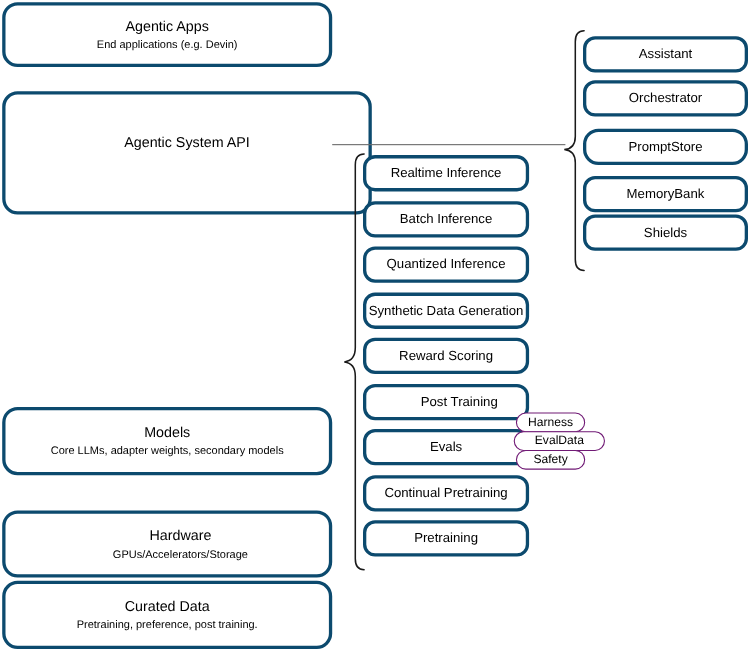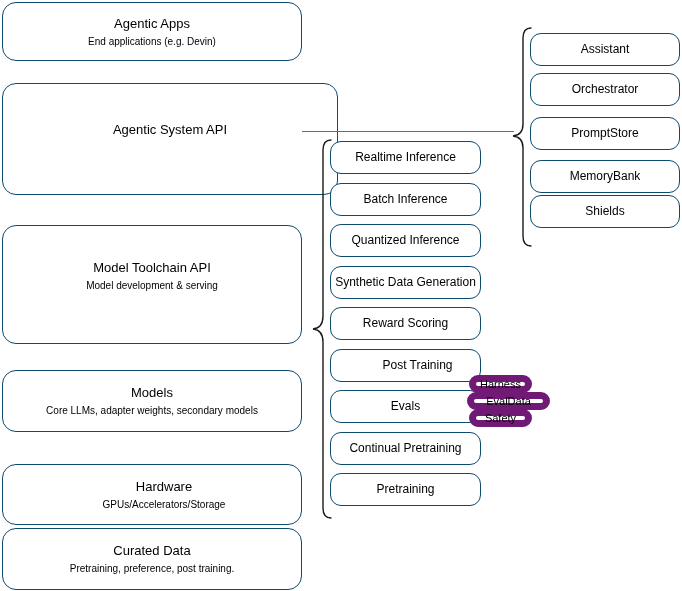--- a/index.html
+++ b/index.html
@@ -14,21 +14,21 @@
   #canvas {
     position: relative;
     width: 682px;
     height: 591px;
     background: #ffffff;
     overflow: hidden;
   }
   .box {
     position: absolute;
     box-sizing: border-box;
-    border: 1px solid #0c4a6e;
+    border: 3px solid #0c4a6e;
     border-radius: 12px;
     background: #ffffff;
     display: flex;
     flex-direction: column;
     align-items: center;
     justify-content: center;
     text-align: center;
   }
   .layer-box {
     border-radius: 14px;
@@ -45,21 +45,21 @@
     margin-top: 3px;
   }
   .mid-box, .right-box {
     border-radius: 11px;
     font-size: 12px;
     line-height: 15px;
   }
   .pill {
     position: absolute;
     box-sizing: border-box;
-    border: 7px solid #701a75;
+    border: 1px solid #701a75;
     border-radius: 10px;
     background: #ffffff;
     display: flex;
     align-items: center;
     justify-content: center;
     font-size: 11px;
     line-height: 13px;
     z-index: 20;
   }
   .connector {
@@ -82,26 +82,20 @@
     <div class="layer-title">Agentic Apps</div>
     <div class="layer-sub">End applications (e.g. Devin)</div>
   </div>
 
   <div class="box layer-box" style="left:2px; top:83px; width:336px; height:112px;align-items:center;">
     <div class="text-shift-up" style="display:flex;flex-direction:column;align-items:center;">
       <div class="layer-title">Agentic System API</div>
     </div>
   </div>
 
-  <div class="box layer-box" style="left:2px; top:225px; width:300px; height:119px;">
-    <div class="text-shift-up" style="display:flex;flex-direction:column;align-items:center;">
-      <div class="layer-title">Model Toolchain API</div>
-      <div class="layer-sub">Model development &amp; serving</div>
-    </div>
-  </div>
 
   <div class="box layer-box" style="left:2px; top:370px; width:300px; height:62px;">
     <div class="layer-title">Models</div>
     <div class="layer-sub">Core LLMs, adapter weights, secondary models</div>
   </div>
 
   <div class="box layer-box" style="left:2px; top:464px; width:300px; height:61px;padding-left:24px;">
     <div class="layer-title">Hardware</div>
     <div class="layer-sub">GPUs/Accelerators/Storage</div>
   </div>
@@ -162,21 +156,21 @@
   <div class="pill" style="left:469px; top:409px; width:63px; height:18px;">
     <span>Safety</span>
   </div>
 
   <div class="box right-box" style="left:530px; top:33px; width:150px; height:33px;">
     <span>Assistant</span>
   </div>
   <div class="box right-box" style="left:530px; top:73px; width:150px; height:33px;">
     <span>Orchestrator</span>
   </div>
-  <div class="box right-box" style="left:530px; top:117px; width:150px; height:33px;">
+  <div class="box right-box" style="left:530px; top:117px; width:150px; height:33px;border-radius:14px;">
     <span>PromptStore</span>
   </div>
   <div class="box right-box" style="left:530px; top:160px; width:150px; height:33px;">
     <span>MemoryBank</span>
   </div>
   <div class="box right-box" style="left:530px; top:195px; width:150px; height:33px;">
     <span>Shields</span>
   </div>
 
 </div>

